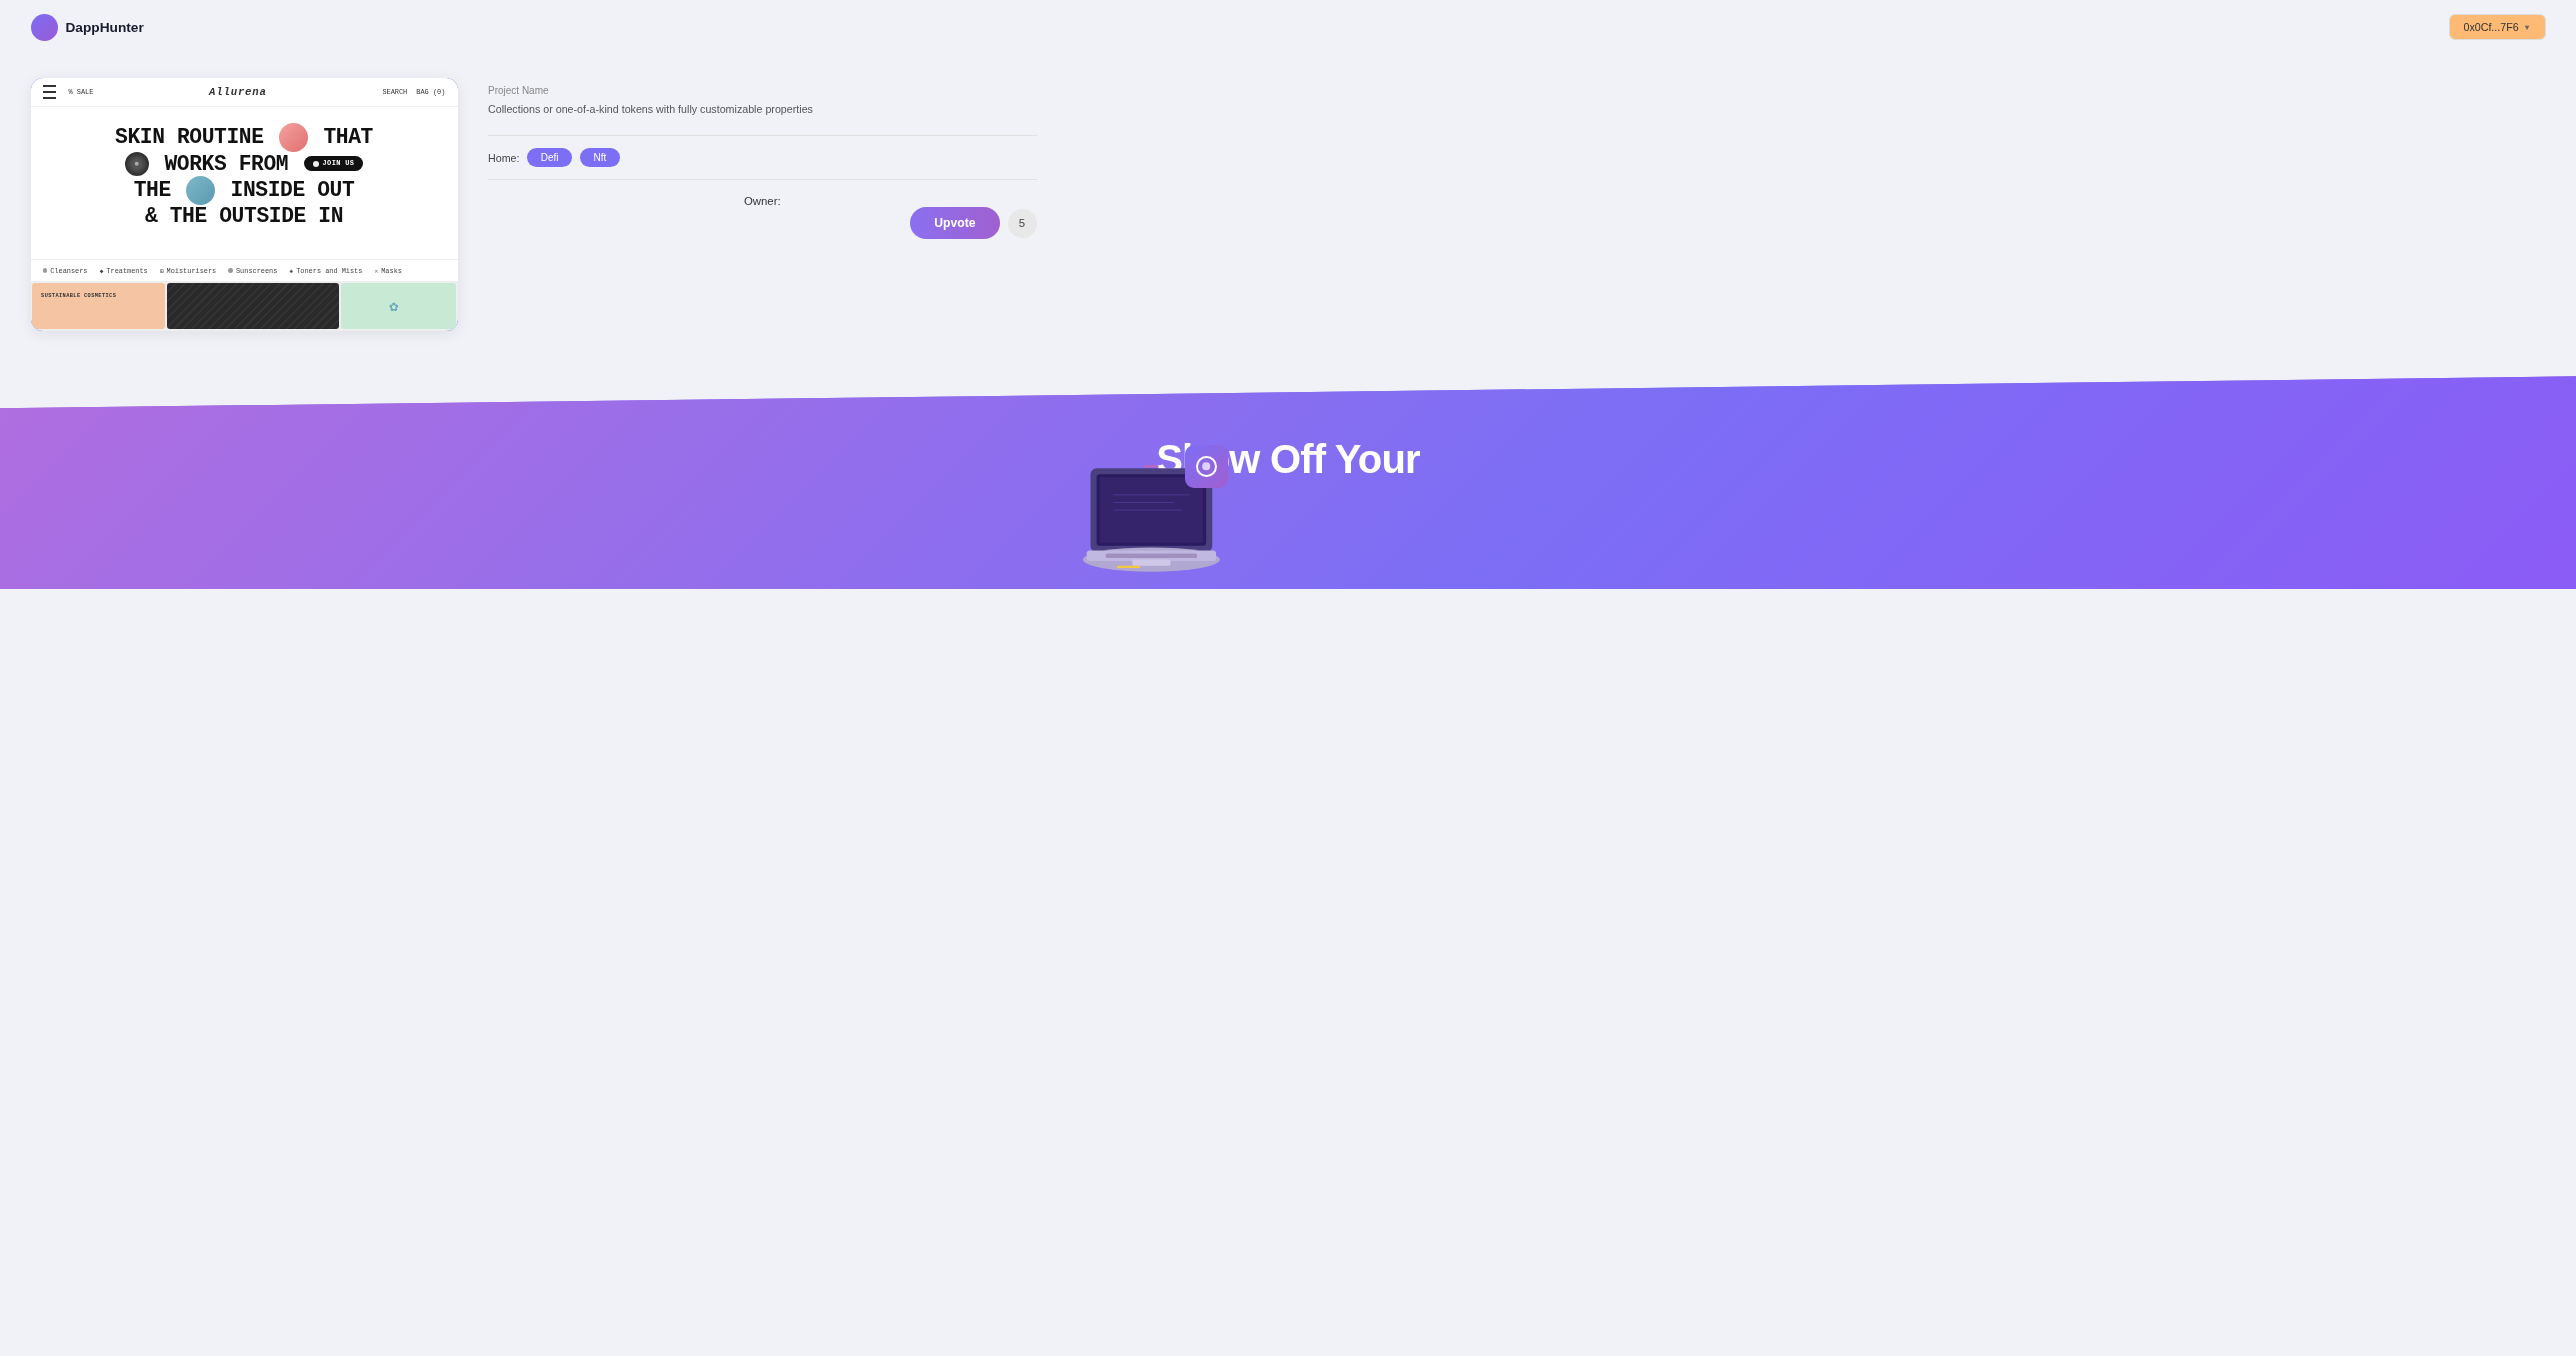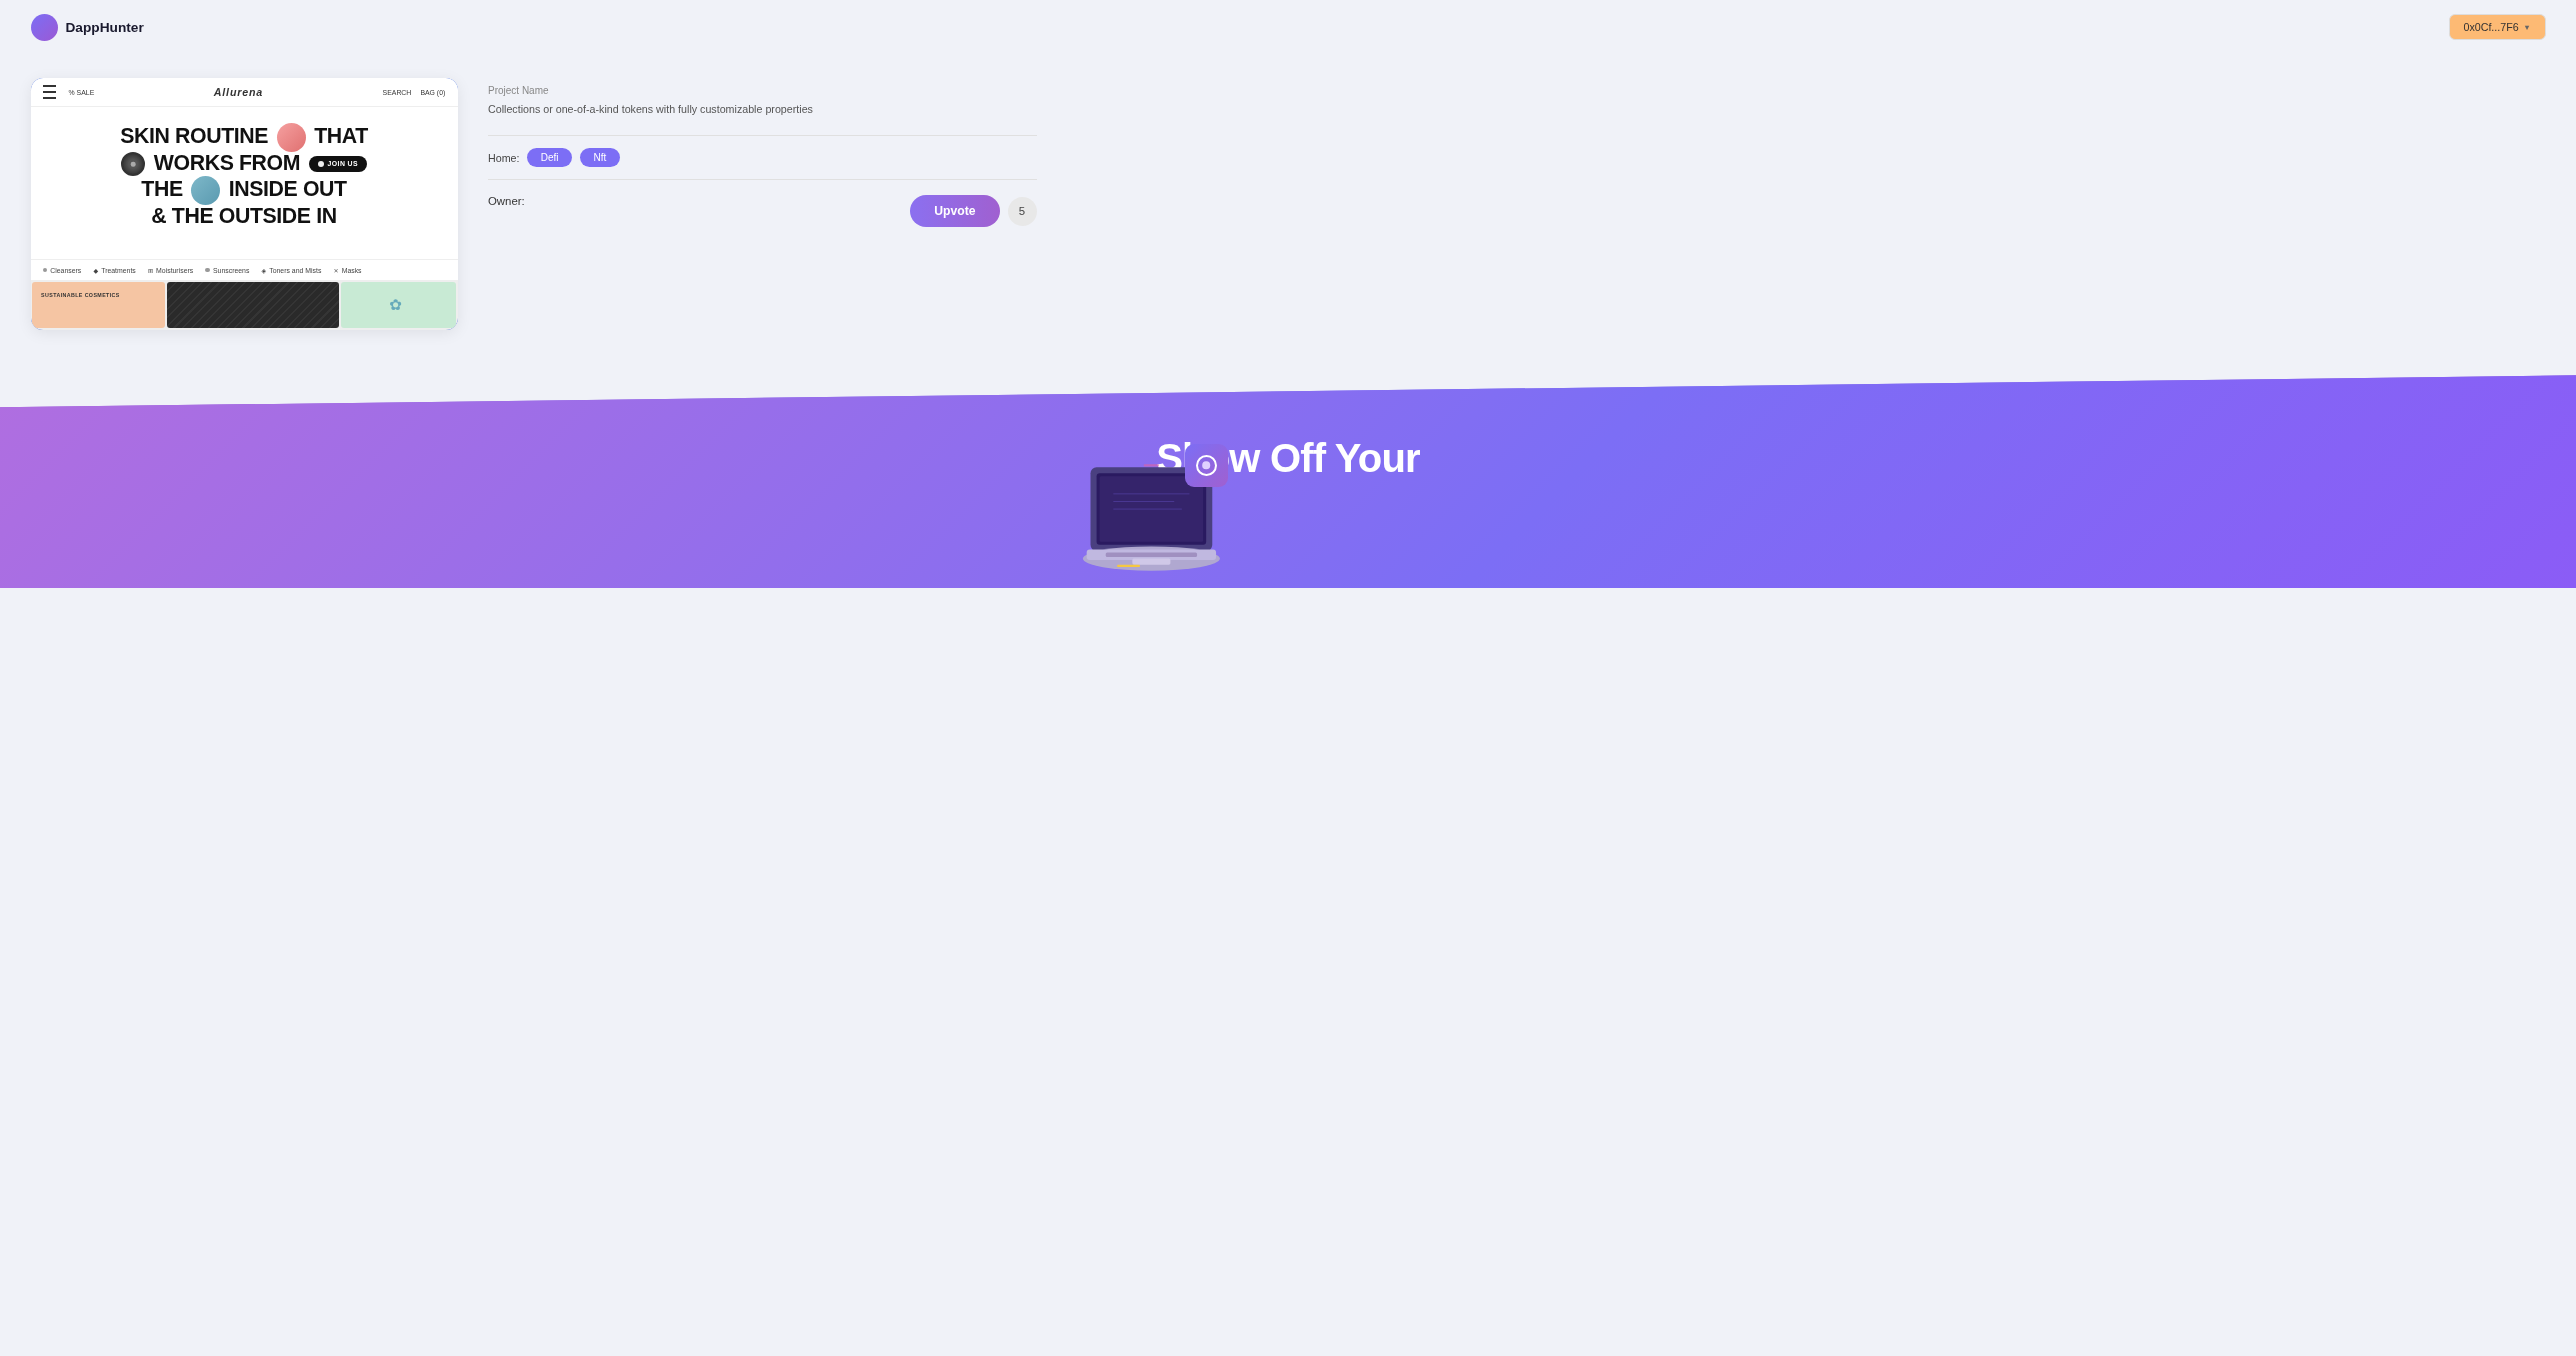--- a/index.html
+++ b/index.html
@@ -75,20 +75,21 @@
     }
 
     
     .preview-card {
       width: 427px;
       min-width: 427px;
       background: #1d4ed8;
       border-radius: 12.2px;
       overflow: hidden;
       box-shadow: 0 3px 15.2px rgba(0,0,0,0.08);
+      font-family: Liberation Mono, monospace;
     }
 
     
     .site-header {
       display: flex;
       align-items: center;
       justify-content: space-between;
       padding: 6.1px 12.2px;
       border-bottom: 0.8px solid #eee;
       background: white;
@@ -333,22 +334,23 @@
       background: #7c6ef5;
       color: white;
       border-radius: 15.2px;
       padding: 3.8px 13.7px;
       font-size: 10px;
       font-weight: 500;
       cursor: pointer;
     }
     .owner-row {
       display: flex;
-      align-items: flex-start;
+      align-items: center;
       margin-top: 15.2px;
+      flex-direction: column;
     }
     .owner-label {
       font-size: 11.4px;
       color: #333;
       font-weight: 500;
     }
     .upvote-section {
       margin-left: auto;
       display: flex;
       align-items: center;

